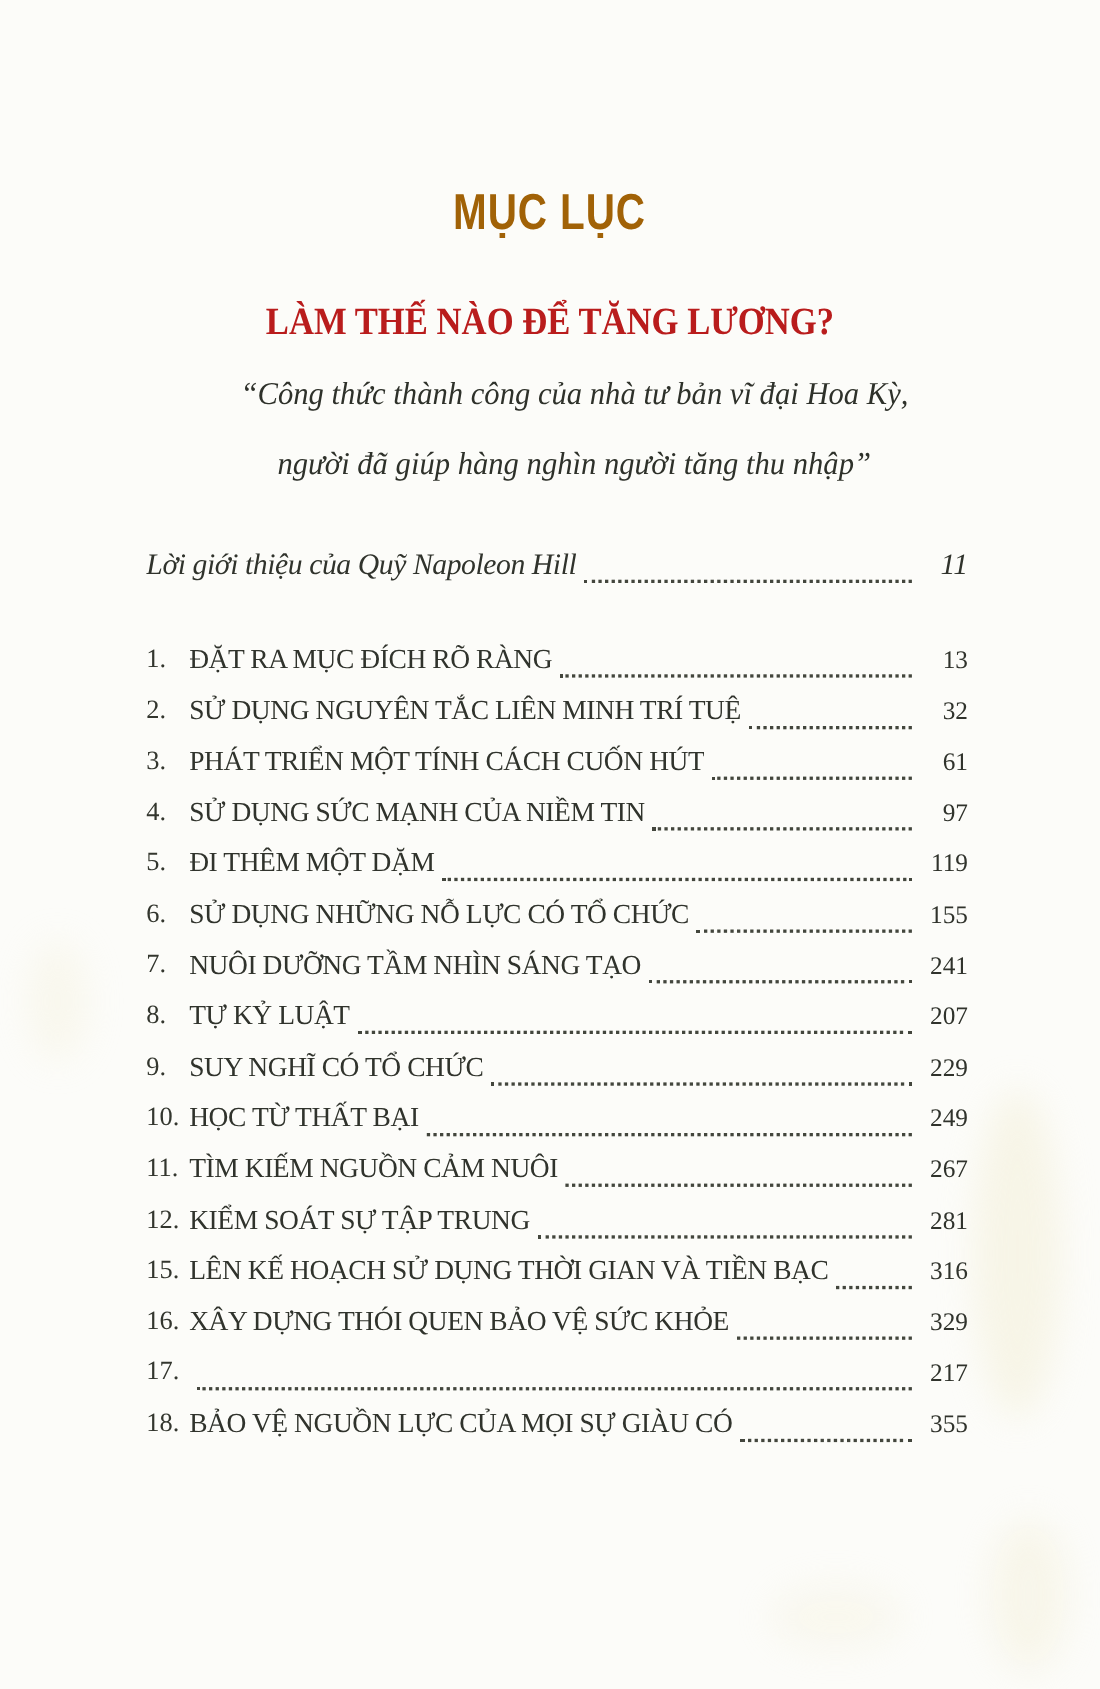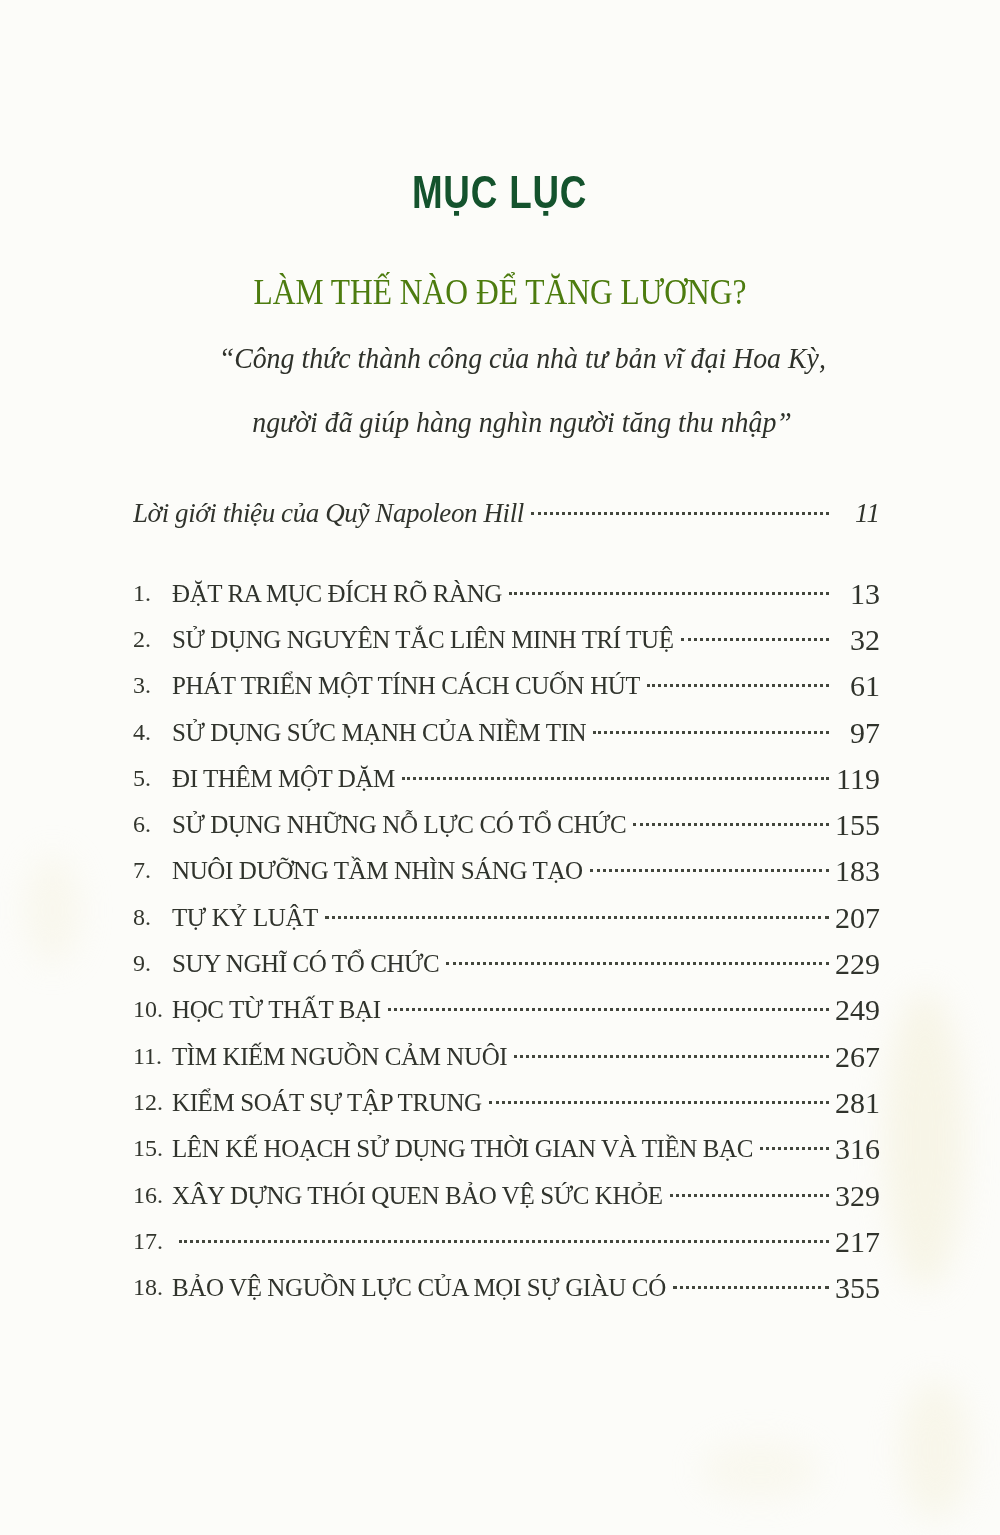--- a/index.html
+++ b/index.html
@@ -35,38 +35,38 @@
   .toc-title {
     position: absolute;
     top: 163px;
     left: 0;
     width: 100%;
     text-align: center;
     font-family: "Liberation Sans", "DejaVu Sans", sans-serif;
     font-weight: bold;
     font-size: 46px;
     line-height: 58px;
-    color: #14532d;
+    color: #a16207;
   }
   .toc-title > span {
     display: inline-block;
     transform: scaleX(0.80);
     letter-spacing: 1px;
   }
 
   .book-title {
     position: absolute;
     top: 268px;
     left: 0;
     width: 100%;
     text-align: center;
-    font-weight: normal;
+    font-weight: bold;
     font-size: 35px;
     line-height: 50px;
-    color: #4d7c0f;
+    color: #b91c1c;
   }
   .book-title > span {
     display: inline-block;
     transform: scaleX(0.90);
   }
 
   .quote {
     position: absolute;
     left: 0;
     width: 100%;
@@ -76,21 +76,21 @@
     line-height: 48px;
     color: #2e312a;
     padding-left: 44px;
   }
   .quote.q1 { top: 334px; }
   .quote.q2 { top: 398px; }
   .quote > span { display: inline-block; transform: scaleX(0.96); }
 
   .row {
     display: flex;
-    align-items: center;
+    align-items: flex-end;
     white-space: nowrap;
   }
 
   .intro-row {
     position: absolute;
     top: 496px;
     left: 133px;
     right: 120px;
     font-style: italic;
     font-size: 27px;
@@ -128,21 +128,21 @@
     min-width: 12px;
     height: 2px;
     border-bottom: 3px dotted #43463d;
     margin: 0 5px 0 7px;
   }
 
   .pg {
     flex: 0 0 auto;
     min-width: 46px;
     text-align: right;
-    font-size: 30px;
+    font-size: 23px;
     color: #30332c;
   }
   .intro-row .pg { font-style: italic; font-size: 27px; }
 </style>
 </head>
 <body>
 
 <div class="page">
 
   <div class="blob b1"></div>
@@ -211,21 +211,21 @@
     <span class="num">6.</span>
     <span class="txt">SỬ DỤNG NHỮNG NỖ LỰC CÓ TỔ CHỨC</span>
     <span class="dots"></span>
     <span class="pg">155</span>
   </div>
 
   <div class="row toc-row">
     <span class="num">7.</span>
     <span class="txt">NUÔI DƯỠNG TẦM NHÌN SÁNG TẠO</span>
     <span class="dots"></span>
-    <span class="pg">183</span>
+    <span class="pg">241</span>
   </div>
 
   <div class="row toc-row">
     <span class="num">8.</span>
     <span class="txt">TỰ KỶ LUẬT</span>
     <span class="dots"></span>
     <span class="pg">207</span>
   </div>
 
   <div class="row toc-row">

